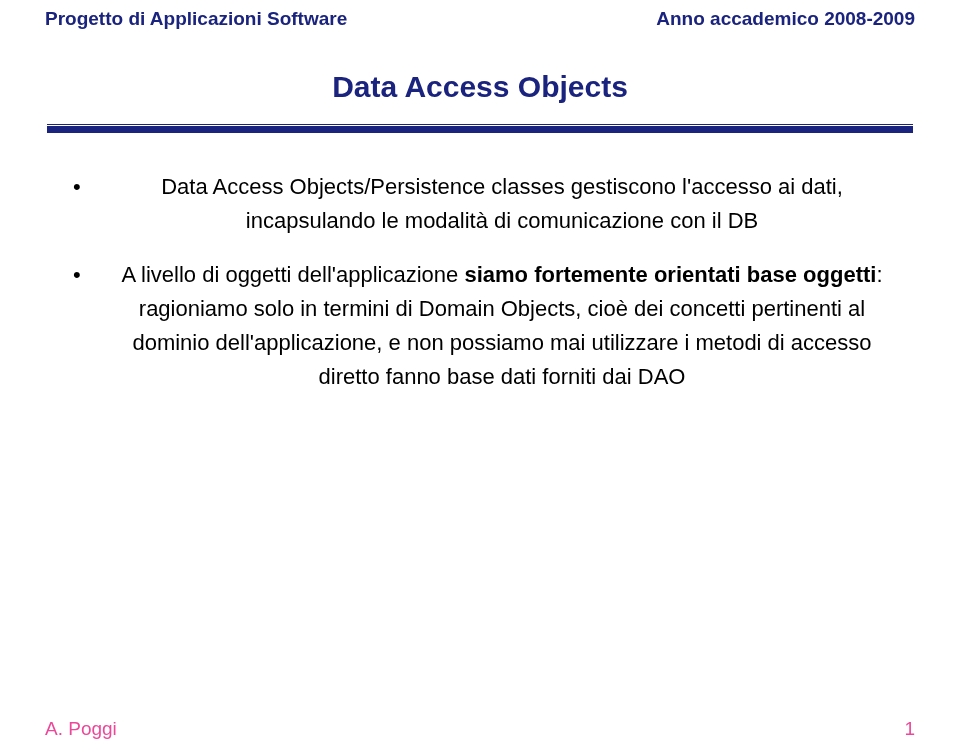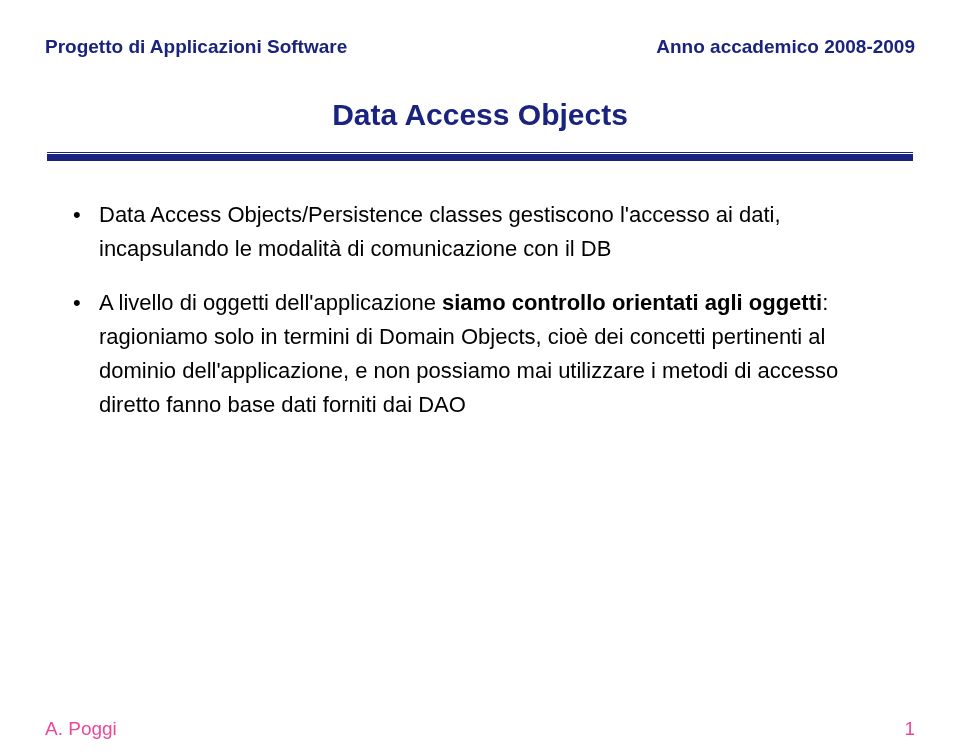--- a/index.html
+++ b/index.html
@@ -7,21 +7,21 @@
     padding: 0;
     width: 960px;
     height: 754px;
     font-family: "Trebuchet MS", "Lucida Sans", Verdana, sans-serif;
     color: #000;
     background: #fff;
     position: relative;
     box-sizing: border-box;
   }
   .page {
-    padding: 36px 45px 0 45px;
+    padding: 8px 45px 0 45px;
   }
   .header {
     display: flex;
     justify-content: space-between;
     font-size: 19px;
     font-weight: bold;
     color: #1a237e;
     margin-bottom: 40px;
   }
   .title-wrap {
@@ -52,20 +52,21 @@
     top: 2px;
     left: 0;
     right: 0;
     height: 7px;
     background: #1a237e;
   }
   ul.bullets {
     list-style: none;
     padding: 0;
     margin: 2px 10px 0 28px;
+    text-align: center;
   }
   ul.bullets > li {
     position: relative;
     padding-left: 26px;
     font-size: 22px;
     line-height: 1.55;
     margin-bottom: 20px;
   }
   ul.bullets > li::before {
     content: "•";
@@ -102,21 +103,21 @@
   <div class="title-wrap">
     <span class="title">Data Access Objects</span>
   </div>
   <div class="underline">
     <div class="thin"></div>
     <div class="thick"></div>
   </div>
 
   <ul class="bullets">
       <li><span>Data Access Objects/Persistence classes gestiscono l'accesso ai dati, incapsulando le modalità di comunicazione con il DB</span></li>
-      <li><span>A livello di oggetti dell'applicazione </span><span class="bold">siamo controllo orientati agli oggetti</span><span>: ragioniamo solo in termini di Domain Objects, cioè dei concetti pertinenti al dominio dell'applicazione, e non possiamo mai utilizzare i metodi di accesso diretto fanno base dati forniti dai DAO</span></li>
+      <li><span>A livello di oggetti dell'applicazione </span><span class="bold">siamo fortemente orientati base oggetti</span><span>: ragioniamo solo in termini di Domain Objects, cioè dei concetti pertinenti al dominio dell'applicazione, e non possiamo mai utilizzare i metodi di accesso diretto fanno base dati forniti dai DAO</span></li>
     </ul>
 
 </div>
 
 <div class="footer">
   <div>A. Poggi</div>
   <div>1</div>
 </div>
 
 </body></html>

